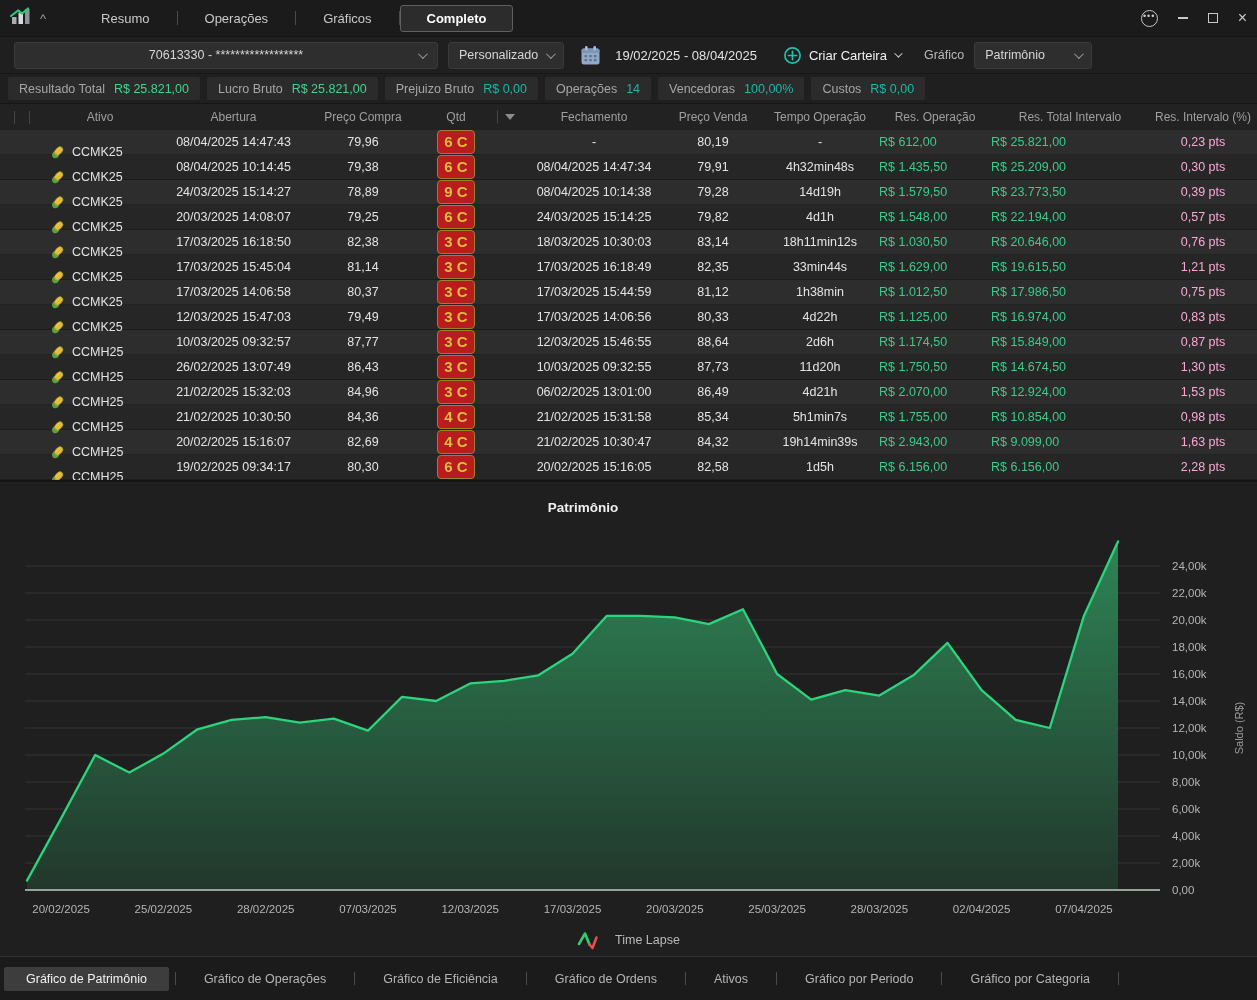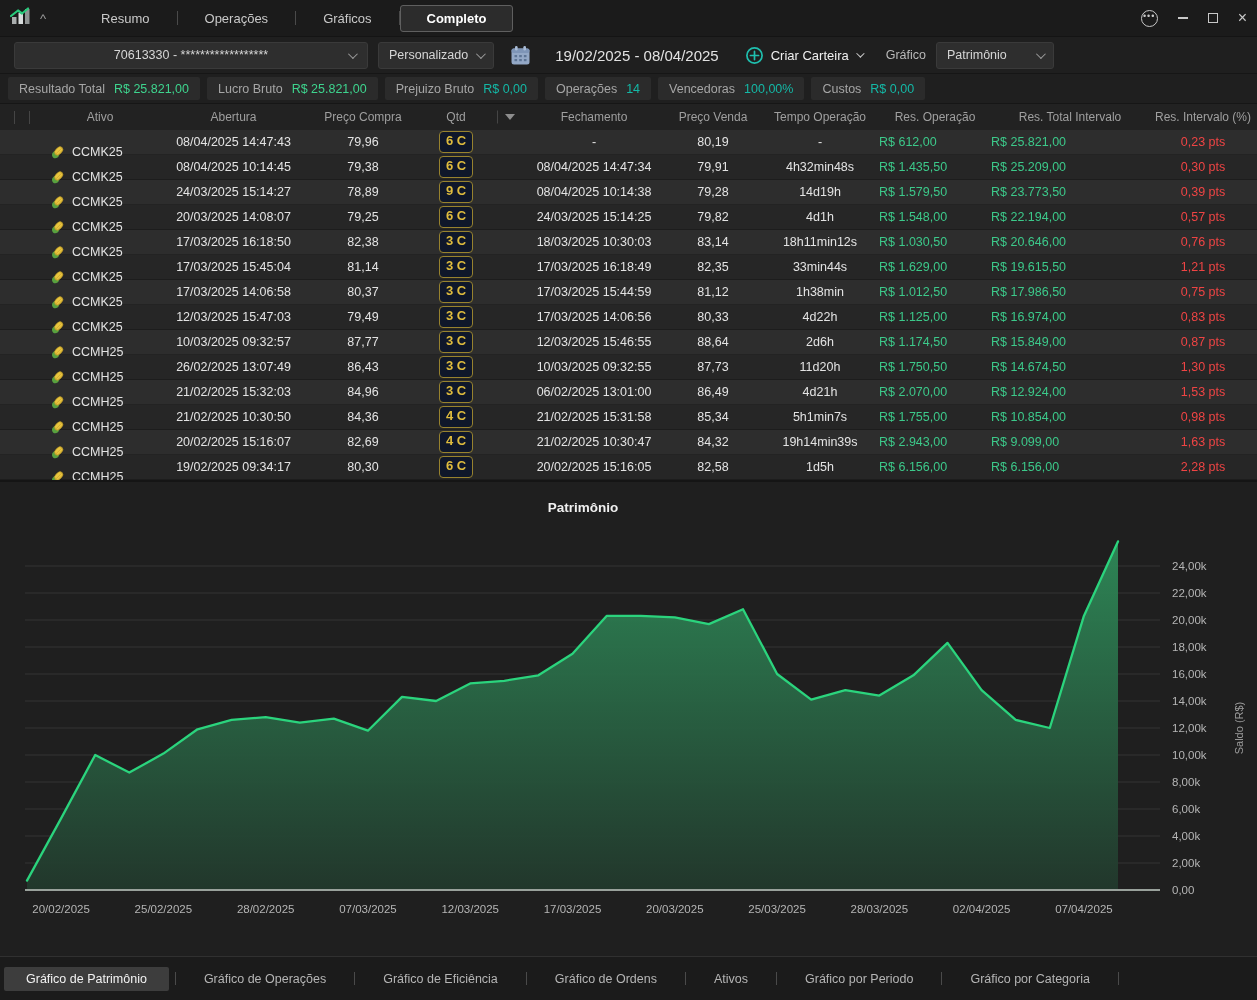--- a/index.html
+++ b/index.html
@@ -26,24 +26,24 @@
   .close-glyph{ font-size:16px; line-height:1; }
 
   
   .toolbar{ height:37px; background:#1f1f1f; display:flex; align-items:center;
             border-bottom:1px solid #161616; padding:0 14px; gap:10px; flex:0 0 auto; }
   .dd{ background:#2e2e2e; border:1px solid #3a3a3a; border-radius:3px; height:27px;
        display:flex; align-items:center; justify-content:center; gap:8px;
        font-size:12.5px; color:#d6d6d6; padding:0 10px; }
   .dd .chev{ width:7px; height:7px; border-right:1.5px solid #9a9a9a;
              border-bottom:1.5px solid #9a9a9a; transform:rotate(45deg) translateY(-2px); }
-  .dd-account{ width:354px; justify-content:center; position:relative; }
+  .dd-account{ width:424px; justify-content:center; position:relative; }
   .dd-account .chev{ position:absolute; right:12px; }
   .toolbar .label{ color:#b9b9b9; font-size:12.5px; }
-  .date-range{ color:#e2e2e2; font-size:15px; margin-left:14px; }
+  .date-range{ color:#e2e2e2; font-size:13px; margin-left:4px; }
   .criar{ display:flex; align-items:center; gap:7px; margin-left:16px; color:#f0f0f0; font-size:13px; }
   .criar .chev-sm{ width:6px; height:6px; border-right:1.5px solid #cfcfcf;
                    border-bottom:1.5px solid #cfcfcf; transform:rotate(45deg) translateY(-2px); }
   .grafico-label{ margin-left:14px; }
 
   
   .statsbar{ height:30px; background:#1f1f1f; display:flex; align-items:center;
              gap:7px; padding:0 8px; border-bottom:1px solid #161616; flex:0 0 auto; }
   .chip{ background:#2b2b2b; border-radius:2px; height:23px; display:flex; align-items:center;
          gap:9px; padding:0 11px; font-size:12.5px; }
@@ -64,24 +64,24 @@
   .sort-tri{ width:0; height:0; border-left:5px solid transparent; border-right:5px solid transparent;
              border-top:6px solid #8d8d8d; margin:0 auto; }
   .tbody{ flex:0 0 auto; }
   .trow{ height:25px; align-items:center; font-size:12.5px; color:#e3e3e3;
          border-bottom:1px solid rgba(0,0,0,0.22); }
   .trow.odd{ background:#2d2d2d; }
   .trow.even{ background:#262626; }
   .cell{ text-align:center; white-space:nowrap; overflow:hidden; }
   .cell.ativo{ display:flex; align-items:center; gap:7px; text-align:left; padding-left:6px;margin-top:20px; }
   .cell.money{ text-align:left; padding-right:26px; color:#3cc98a; }
-  .cell.pts{ color:#ef4444; }
+  .cell.pts{ color:#f9a8d4; }
   .qtd-badge{ display:inline-block; min-width:34px; padding:1px 6px 2px;
-              border:1px solid #97822e; border-radius:4px; background:#0f172a;
-              color:#dfbc3e; font-weight:bold; font-size:13px; line-height:1.3; }
+              border:1px solid #97822e; border-radius:4px; background:#b91c1c;
+              color:#dfbc3e; font-weight:bold; font-size:15px; line-height:1.3; }
 
   
   .chart-panel{ flex:1 1 auto; background:#1f1f1f; border-top:2px solid #151515;
                 display:flex; flex-direction:column; min-height:0; }
   .chart-panel svg{ display:block; flex:0 0 auto; }
   .legend-row{ display:flex; align-items:center; justify-content:center; gap:11px;
                height:34px; color:#b9b9b9; font-size:12.5px; }
 
   
   .bottom-tabs{ height:44px; background:#1b1b1b; border-top:1px solid #303030;
@@ -585,20 +585,29 @@
         <text x="367.9375" y="431" text-anchor="middle" fill="#b5b5b5" font-size="11.5" font-family="Liberation Sans, sans-serif">07/03/2025</text>
         <text x="470.21875" y="431" text-anchor="middle" fill="#b5b5b5" font-size="11.5" font-family="Liberation Sans, sans-serif">12/03/2025</text>
         <text x="572.5" y="431" text-anchor="middle" fill="#b5b5b5" font-size="11.5" font-family="Liberation Sans, sans-serif">17/03/2025</text>
         <text x="674.78125" y="431" text-anchor="middle" fill="#b5b5b5" font-size="11.5" font-family="Liberation Sans, sans-serif">20/03/2025</text>
         <text x="777.0625" y="431" text-anchor="middle" fill="#b5b5b5" font-size="11.5" font-family="Liberation Sans, sans-serif">25/03/2025</text>
         <text x="879.34375" y="431" text-anchor="middle" fill="#b5b5b5" font-size="11.5" font-family="Liberation Sans, sans-serif">28/03/2025</text>
         <text x="981.625" y="431" text-anchor="middle" fill="#b5b5b5" font-size="11.5" font-family="Liberation Sans, sans-serif">02/04/2025</text>
         <text x="1083.90625" y="431" text-anchor="middle" fill="#b5b5b5" font-size="11.5" font-family="Liberation Sans, sans-serif">07/04/2025</text>
         <text x="1243" y="246" text-anchor="middle" fill="#9a9a9a" font-size="11" font-family="Liberation Sans, sans-serif" transform="rotate(-90 1243 246)">Saldo (R$)</text>
       </svg>
+    <div class="legend-row">
+      <span style="display:flex;">
+        <svg width="27" height="21" viewBox="0 0 27 21">
+          <path d="M2 14 L8 3.5 L12.5 14.5" stroke="#33cc74" stroke-width="2.6" fill="none" stroke-linecap="round" stroke-linejoin="round"></path>
+          <path d="M12.5 14.5 L15.5 18 L19.5 7.5" stroke="#e0524f" stroke-width="2.6" fill="none" stroke-linecap="round" stroke-linejoin="round"></path>
+        </svg>
+      </span>
+      <span>Time Lapse</span>
+    </div>
   </div>
 
   <div class="bottom-tabs" id="bottom-tabs">
       <span class="b-tab active">Gráfico de Patrimônio</span>
       <span class="b-sep"></span>
       <span class="b-tab">Gráfico de Operações</span>
       <span class="b-sep"></span>
       <span class="b-tab">Gráfico de Eficiência</span>
       <span class="b-sep"></span>
       <span class="b-tab">Gráfico de Ordens</span>

